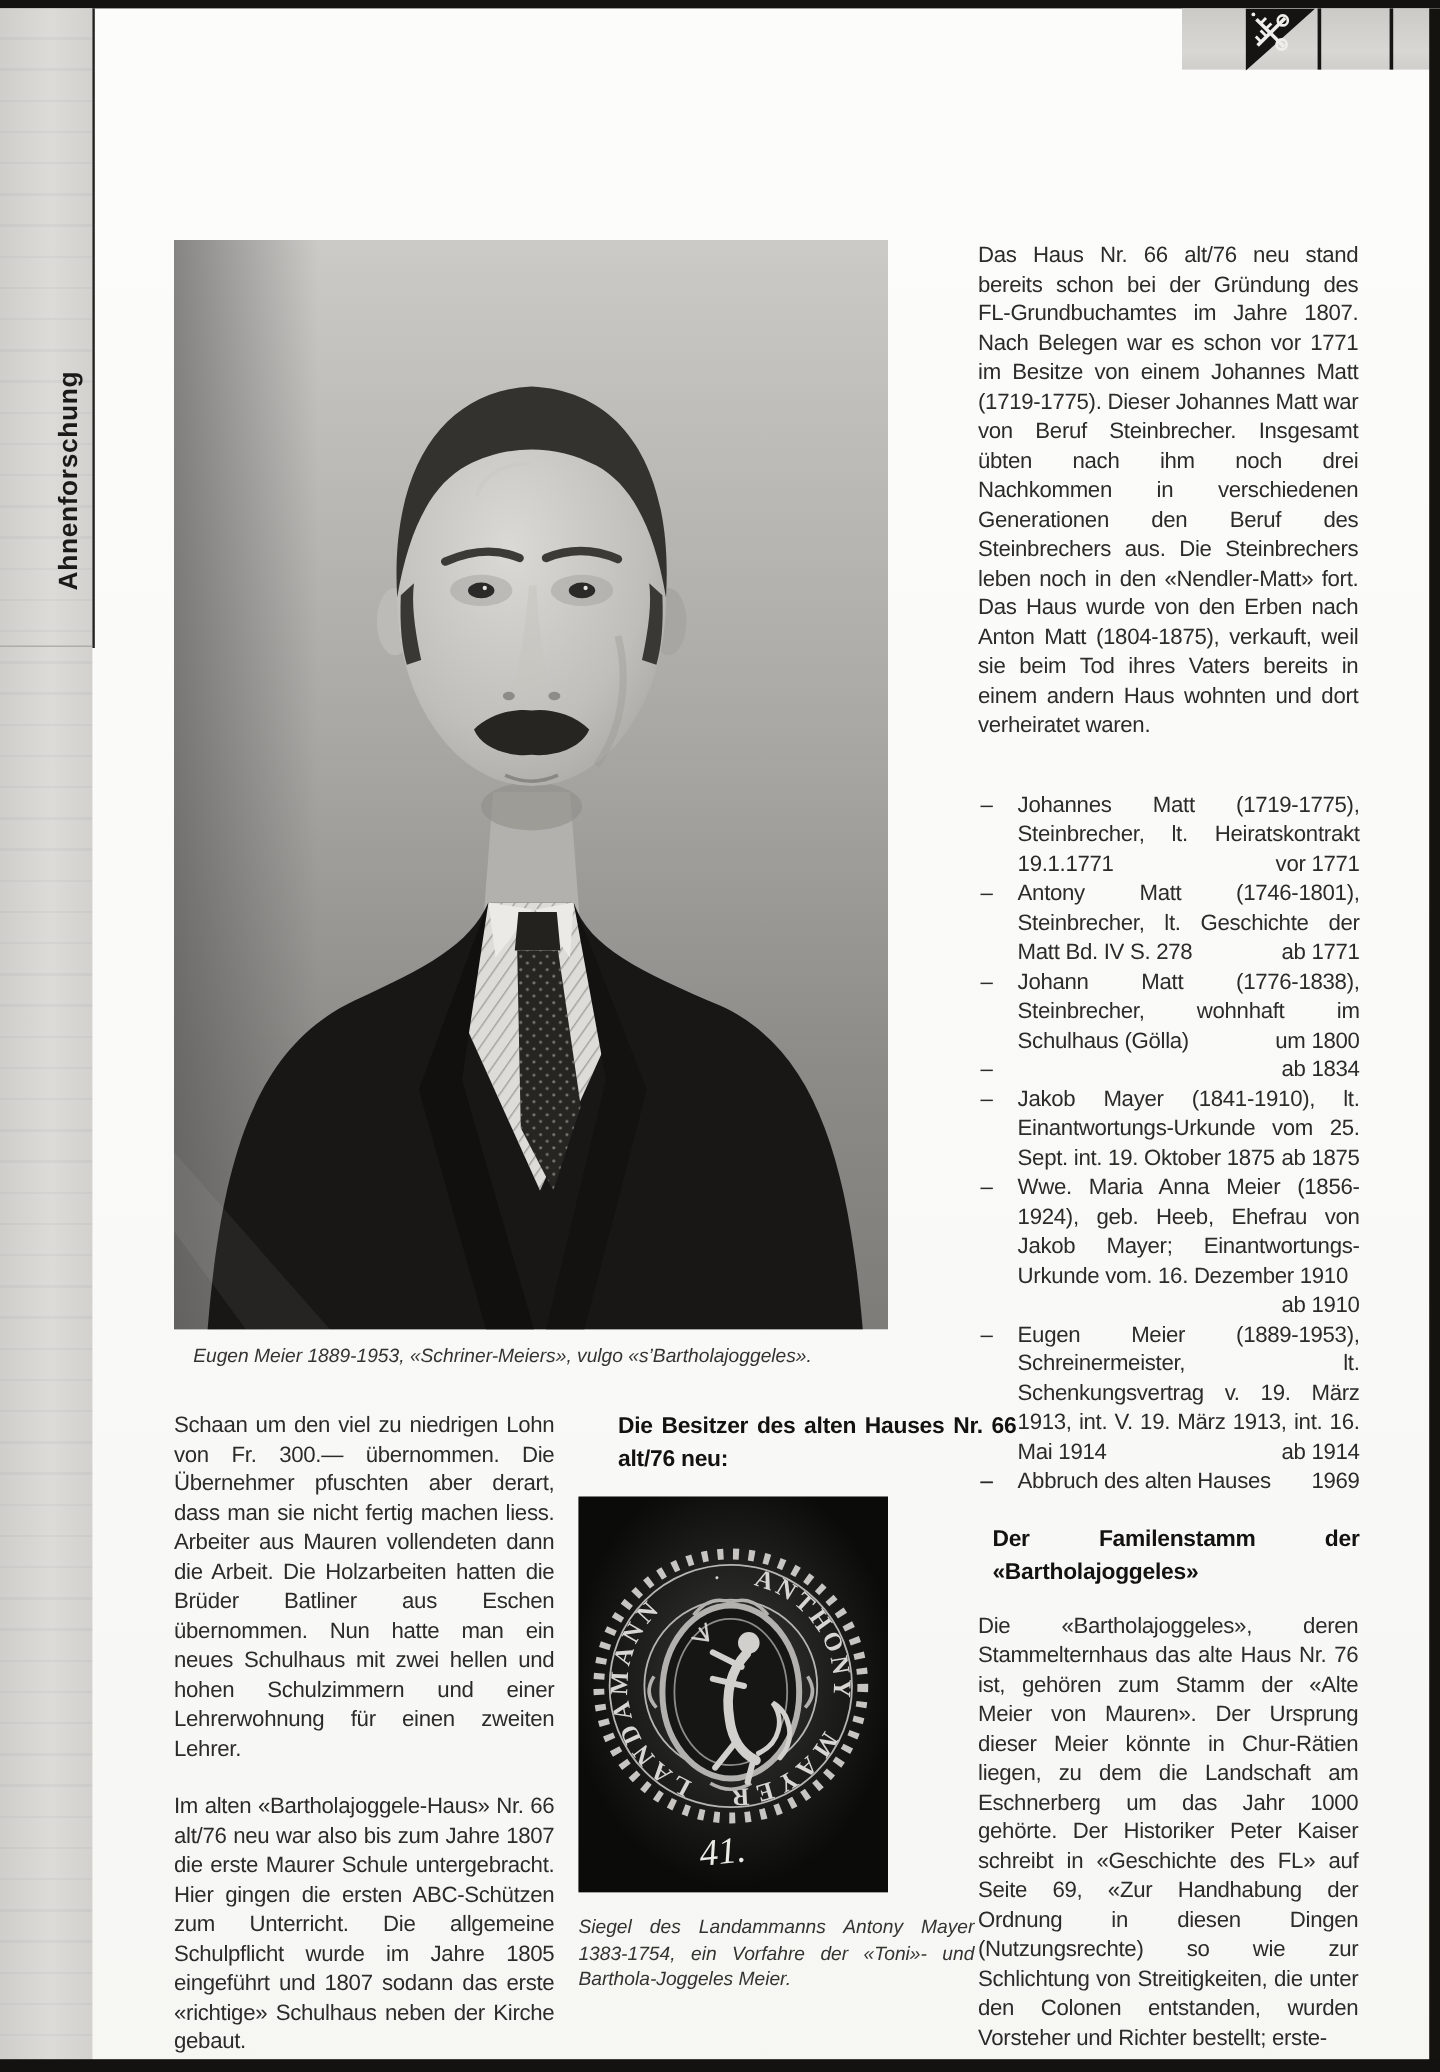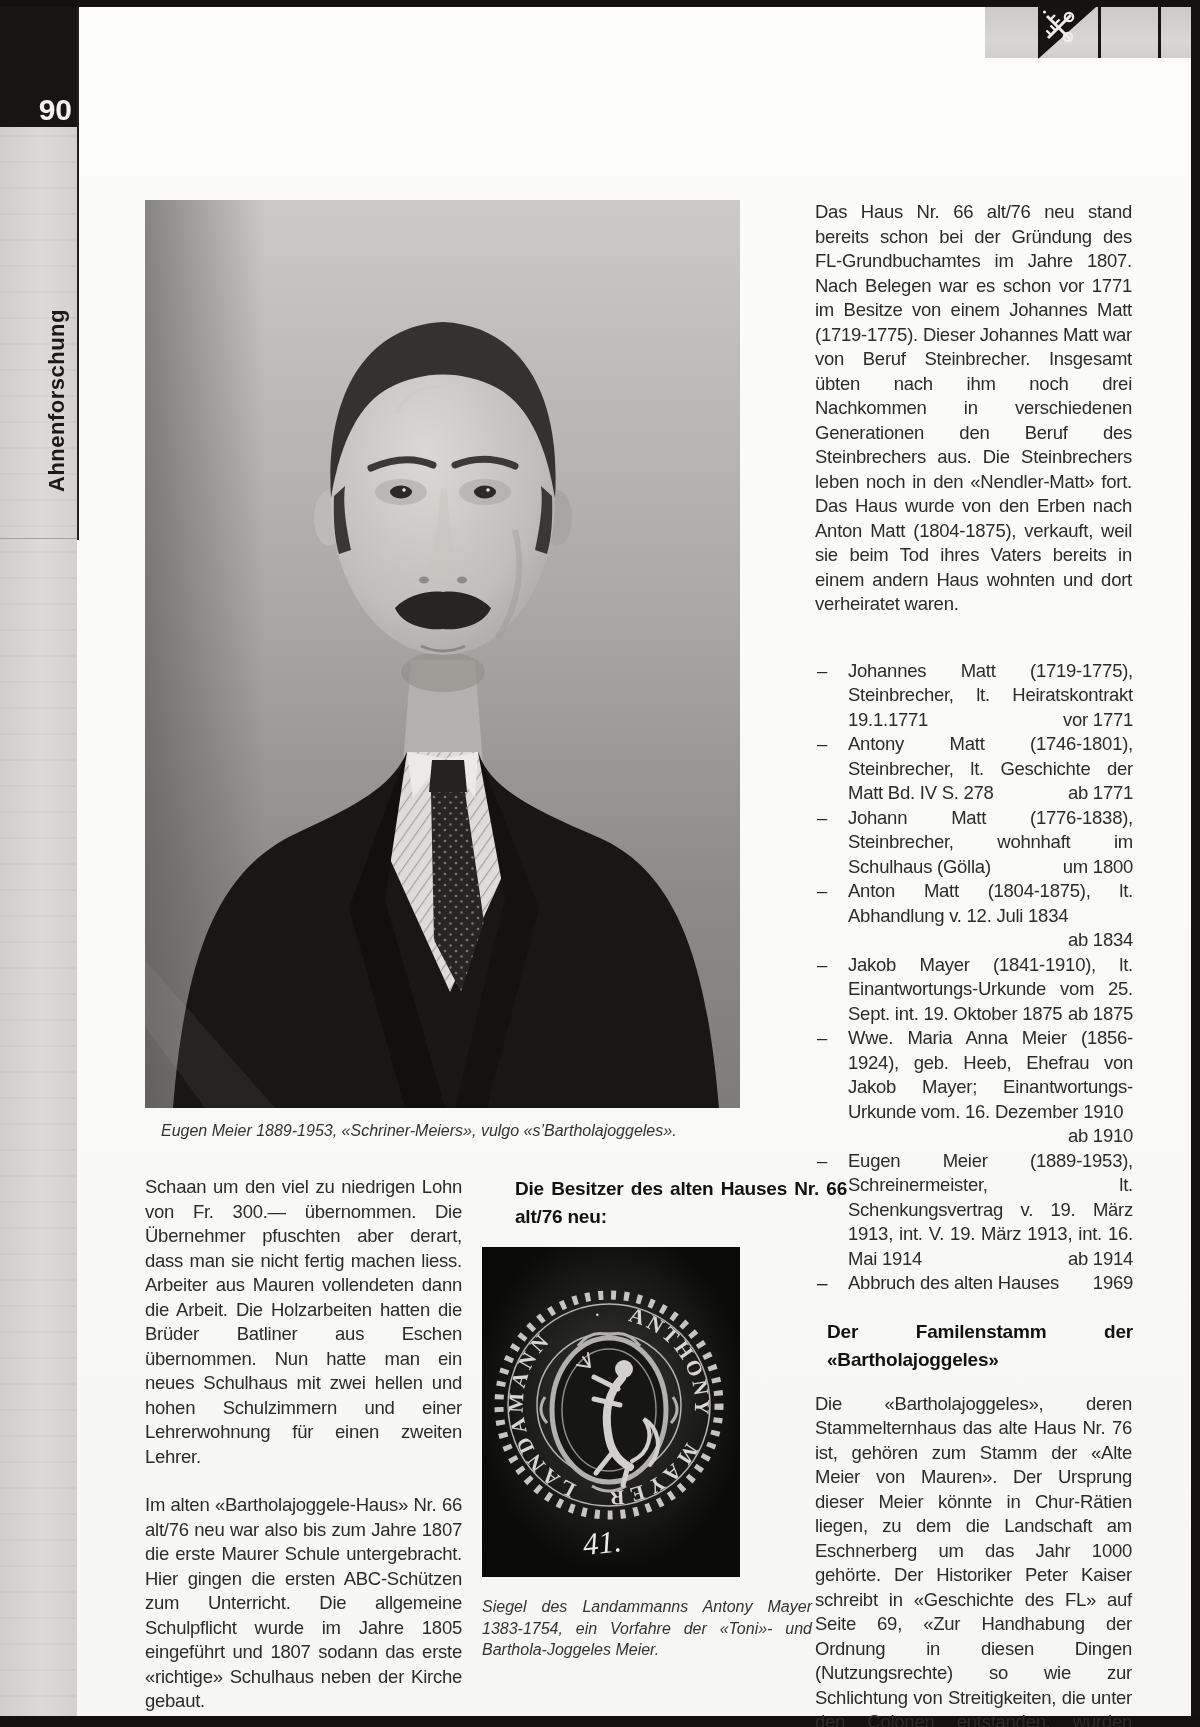--- a/index.html
+++ b/index.html
@@ -49,23 +49,20 @@
   .owner-text::after{content:"";display:block;clear:both;}
   .owner .year{float:right;}
 </style>
 </head>
 <body>
 
 <div class="page">
 
   <div class="top-bar"></div>
   <div class="left-strip"></div>
-  <div class="pagenum-block">
-    <span class="pagenum">90</span>
-  </div>
   <div class="vrule"></div>
   <div class="vrule-foot"></div>
   <div class="vlabel">Ahnenforschung</div>
 
   <div class="header-band">
     <svg class="corner-svg" width="58" height="52" viewBox="0 0 58 52">
       <polygon points="0,0 58,0 0,52" fill="#151412"></polygon>
       <g stroke="#efeeea" fill="none">
         <circle cx="6.5" cy="5" r="1.6" fill="#efeeea" stroke="none"></circle>
         <line x1="10" y1="31" x2="33" y2="8" stroke-width="3"></line>
@@ -220,21 +217,20 @@
           <span class="dash">–</span>
           <div class="owner-text">
             <span>Johann Matt (1776-1838), Steinbrecher, wohnhaft im Schulhaus (Gölla)</span>
             <span class="year">um 1800</span>
           </div>
         </div>
 
         <div class="owner">
           <span class="dash">–</span>
           <div class="owner-text">
-            <span>Anton Matt (1804-1875), lt. Abhandlung v. 12. Juli 1834</span>
             <span class="year">ab 1834</span>
           </div>
         </div>
 
         <div class="owner">
           <span class="dash">–</span>
           <div class="owner-text">
             <span>Jakob Mayer (1841-1910), lt. Einantwortungs-Urkunde vom 25. Sept. int. 19. Oktober 1875</span>
             <span class="year">ab 1875</span>
           </div>

